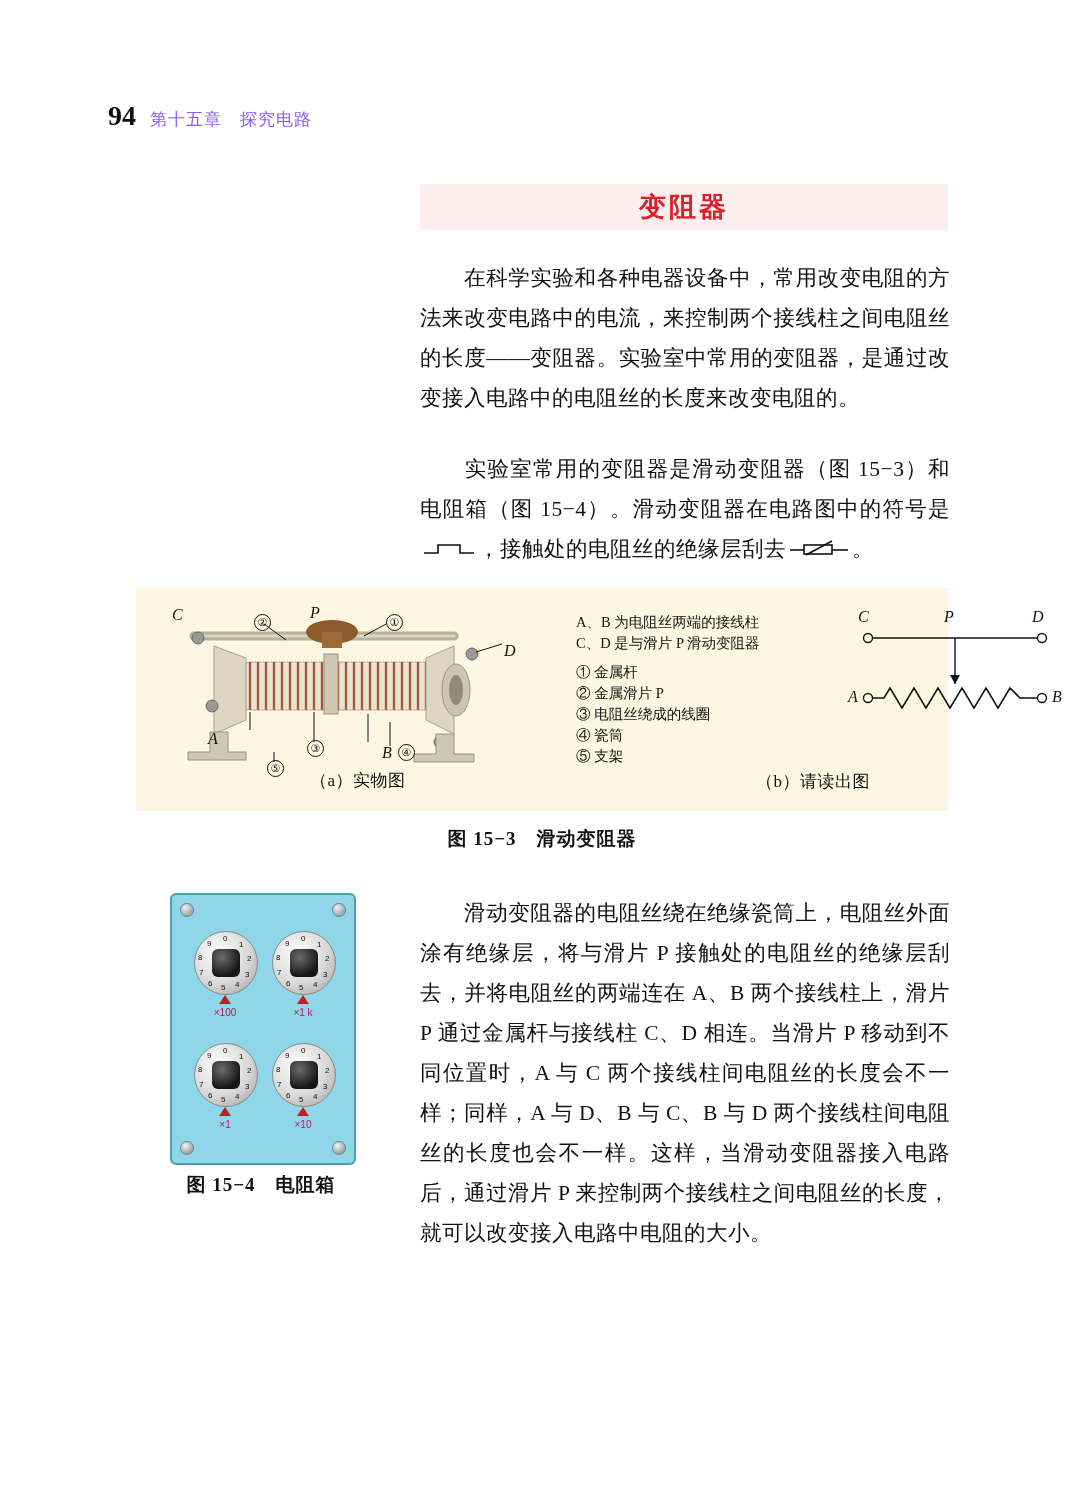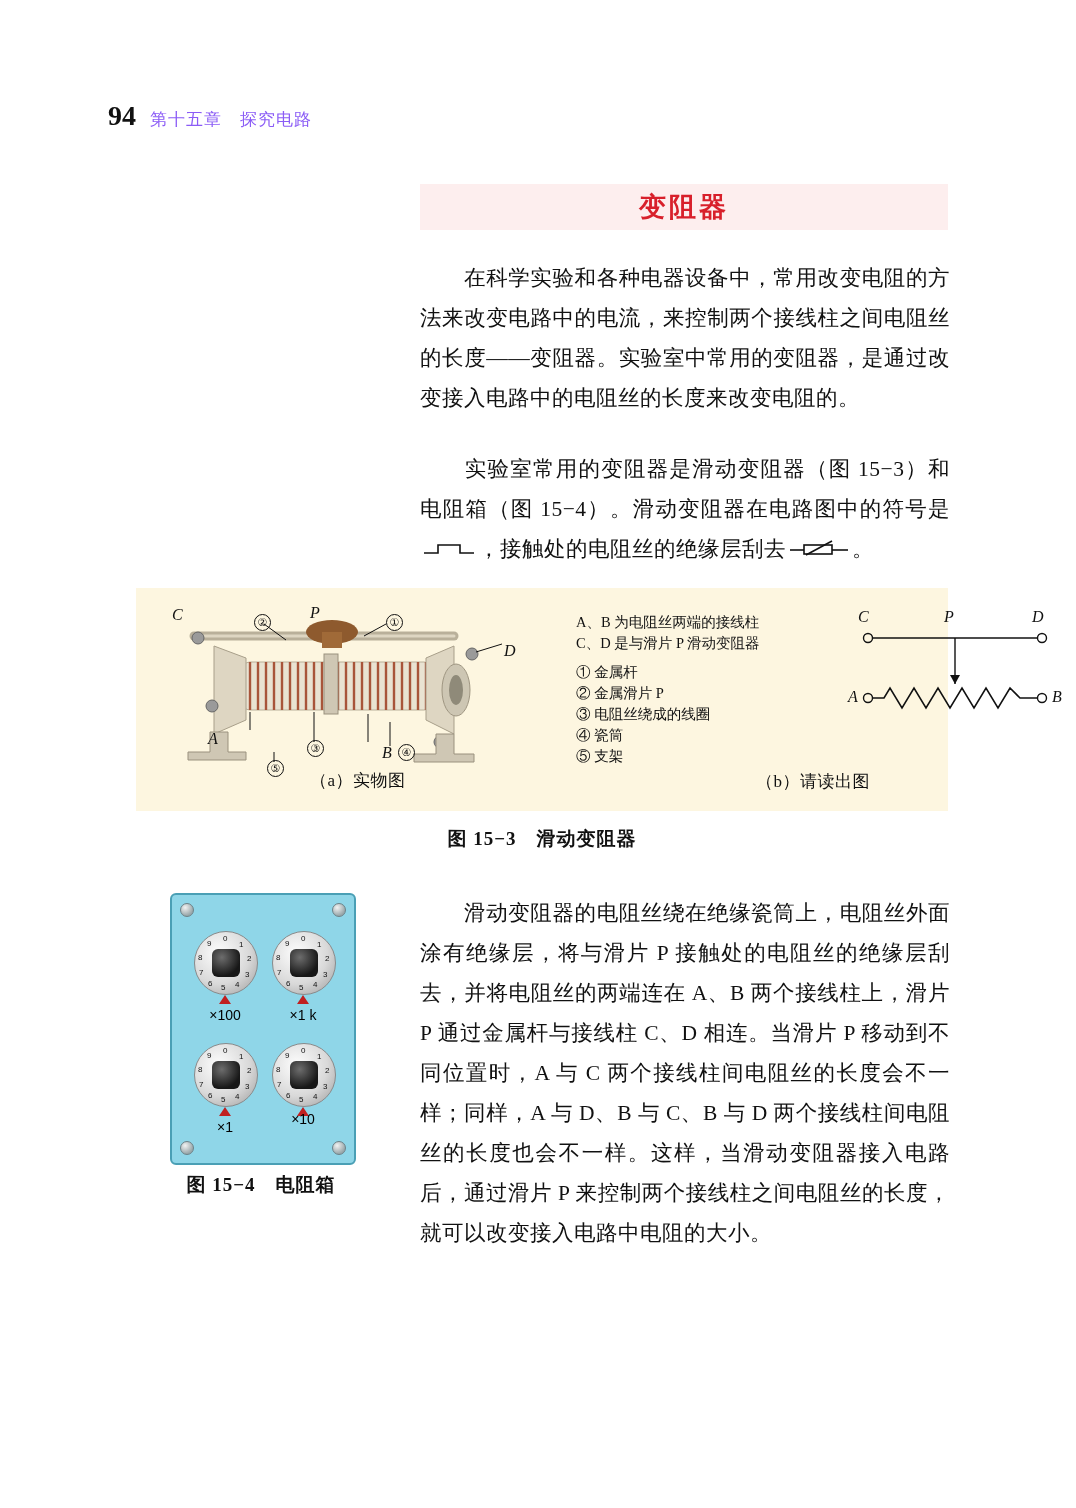--- a/index.html
+++ b/index.html
@@ -65,21 +65,21 @@
   .fig4-caption{
     position:absolute;left:136px;top:1172px;width:250px;text-align:center;
     font-size:19px;color:#111;letter-spacing:1px;font-weight:bold;
   }
   .dial{position:absolute;width:62px;height:62px;border-radius:50%;
     background:radial-gradient(circle at 38% 34%, #fdfdfd 0%, #d9d9d9 55%, #9a9a9a 100%);
     border:1px solid #8a8a8a;}
   .dial .knob{position:absolute;left:50%;top:50%;width:28px;height:28px;margin:-14px 0 0 -14px;
     border-radius:6px;background:radial-gradient(circle at 35% 30%, #6d6d6d, #171717 70%);}
   .dial .num{position:absolute;font-size:8px;color:#111;font-family:"Liberation Sans",sans-serif;}
-  .mult{position:absolute;font-size:14px;color:#000000;font-family:"Liberation Sans",sans-serif;text-align:center;width:70px;}
+  .mult{position:absolute;font-size:10px;color:#be185d;font-family:"Liberation Sans",sans-serif;text-align:center;width:70px;}
   .tri{position:absolute;width:0;height:0;border-left:6px solid transparent;border-right:6px solid transparent;border-bottom:9px solid #c02020;}
   .screw{position:absolute;width:12px;height:12px;border-radius:50%;
     background:radial-gradient(circle at 35% 30%,#f2f2f2,#9aa8ab 70%);border:1px solid #6d8288;}
 
   
   .watermark{
     position:absolute;right:52px;bottom:34px;display:flex;align-items:center;gap:10px;
     font-family:"DejaVu Sans", sans-serif;
   }
   .wm-logo{font-size:27px;font-weight:bold;color:#111;letter-spacing:1px;}
@@ -301,20 +301,20 @@
       <span class="num" style="left:52px;top:22px;">2</span>
       <span class="num" style="left:50px;top:38px;">3</span>
       <span class="num" style="left:40px;top:48px;">4</span>
       <span class="num" style="left:26px;top:51px;">5</span>
       <span class="num" style="left:13px;top:47px;">6</span>
       <span class="num" style="left:4px;top:36px;">7</span>
       <span class="num" style="left:3px;top:21px;">8</span>
       <span class="num" style="left:12px;top:7px;">9</span>
     </div>
     <span class="tri" style="left:125px;top:212px;"></span>
-    <span class="mult" style="left:96px;top:216px;">×10</span>
+    <span class="mult" style="left:96px;top:224px;">×10</span>
   </div>
 
   <div class="fig4-caption">图 15−4　电阻箱</div>
 
 
 
 </div>
 
 </body></html>

